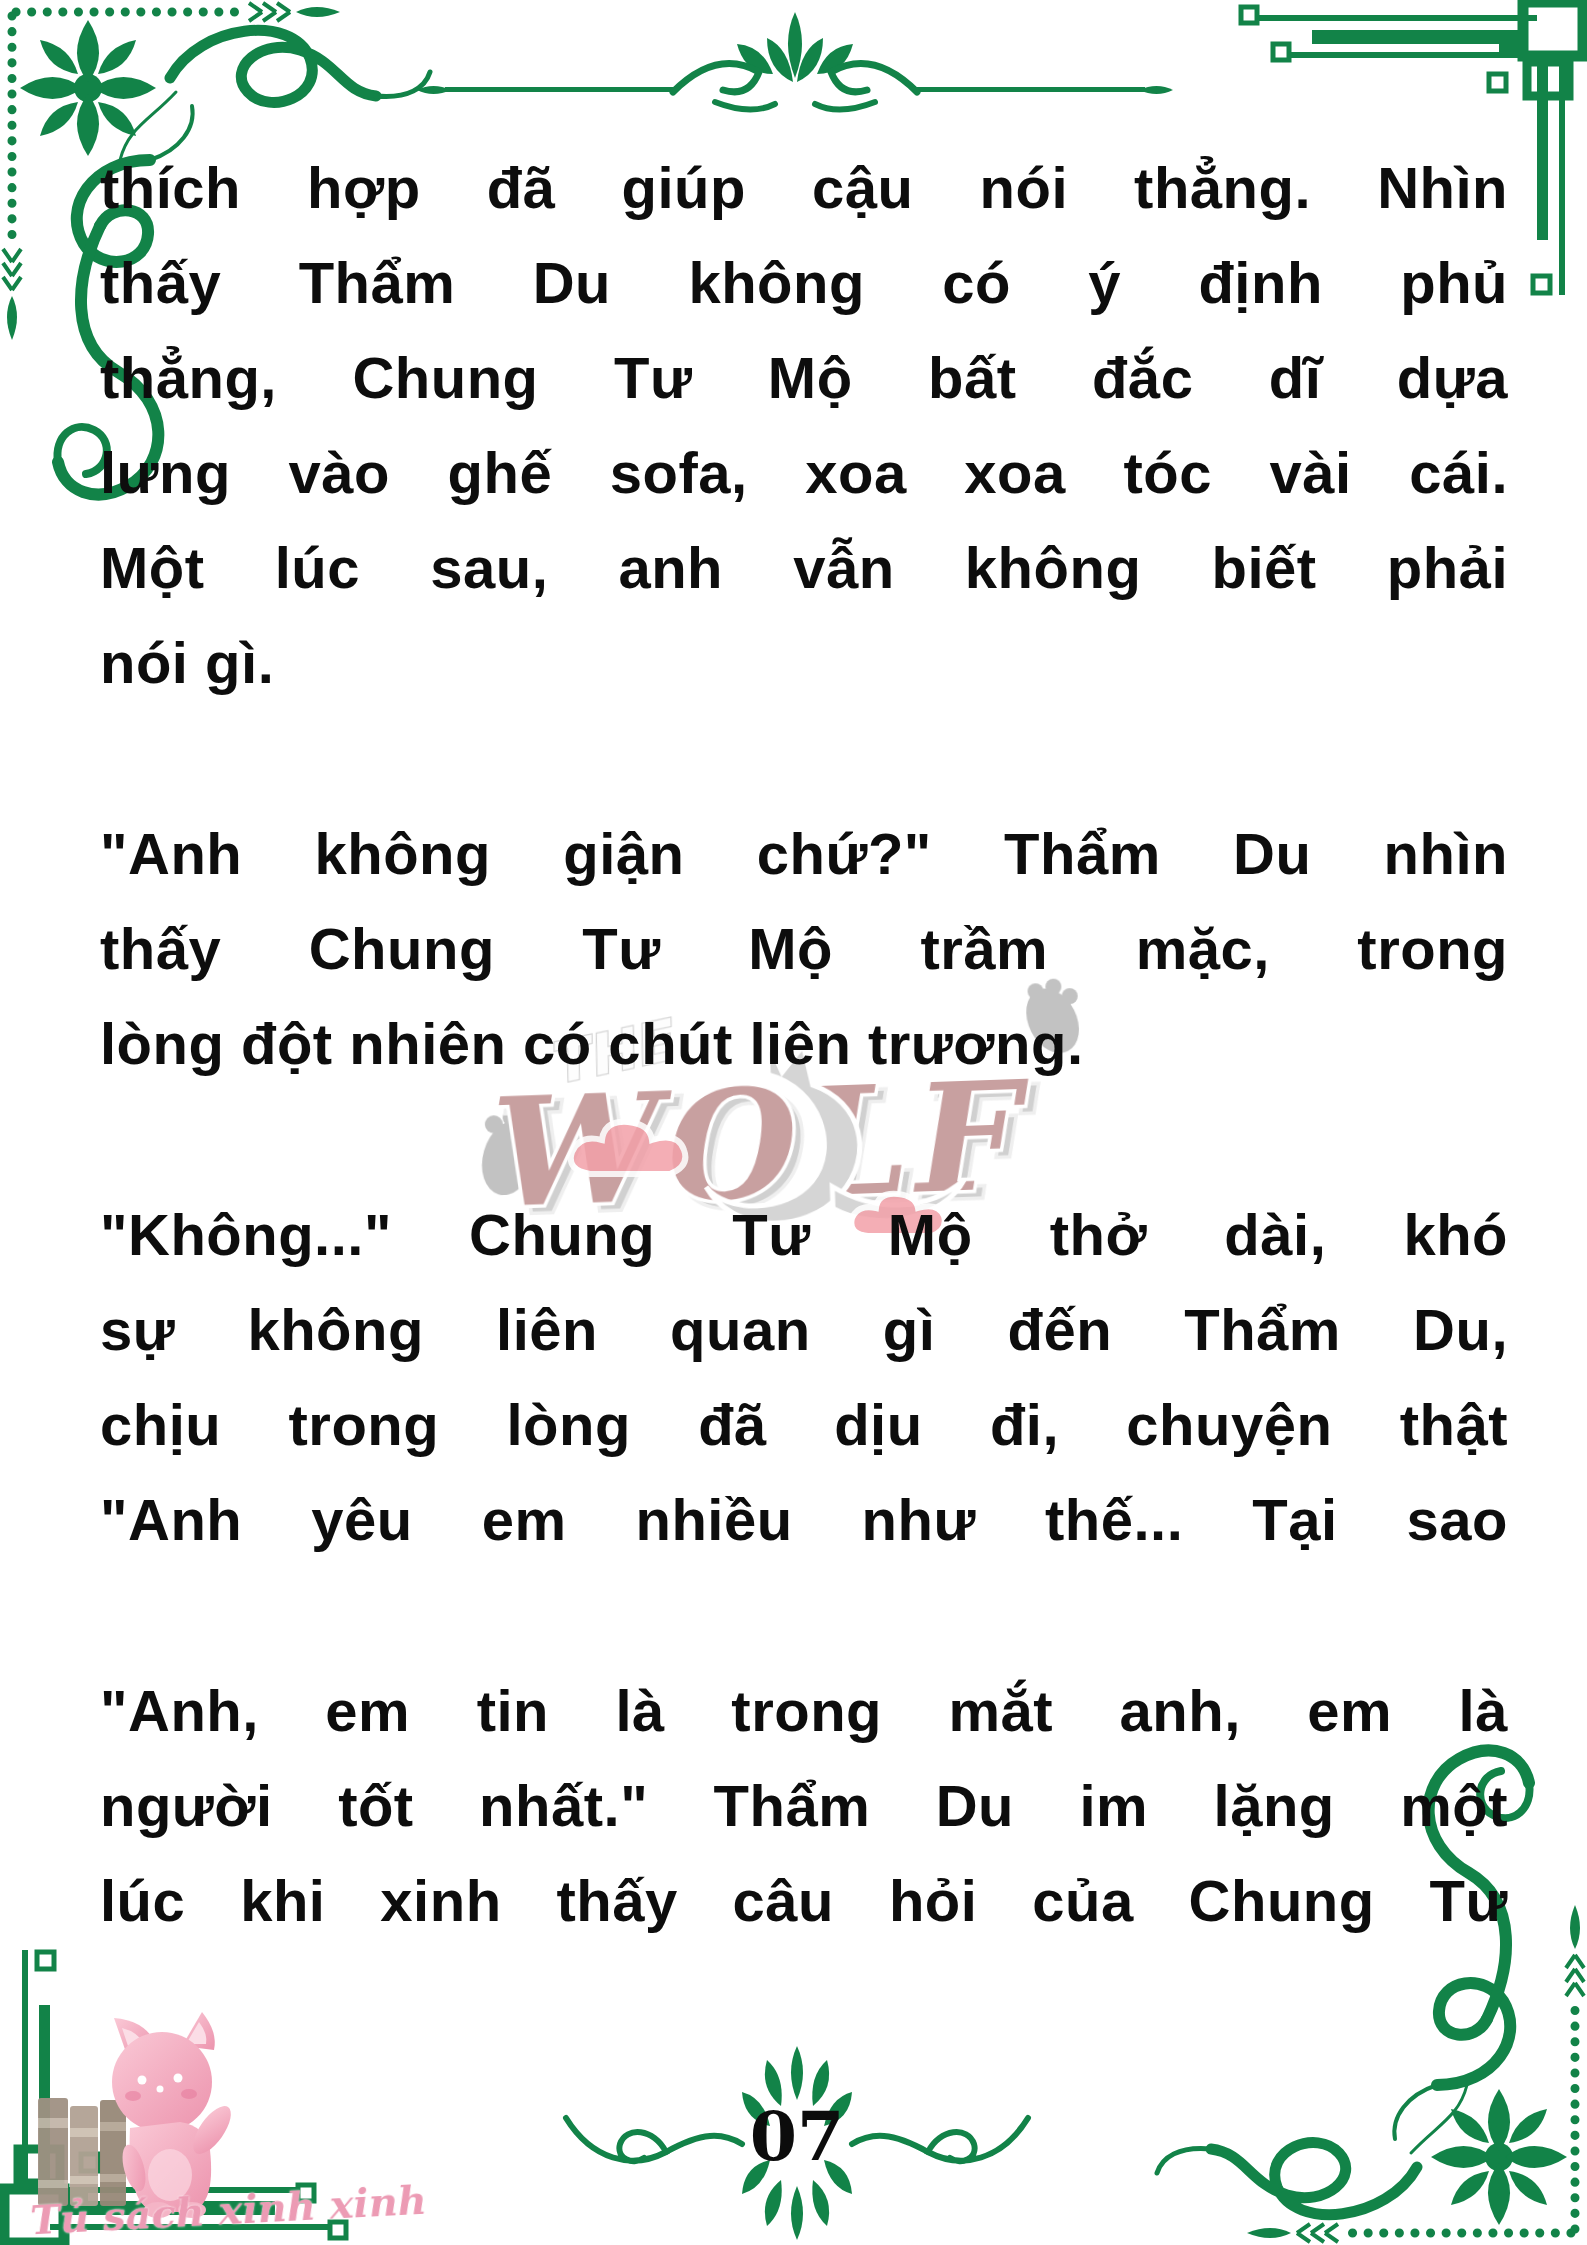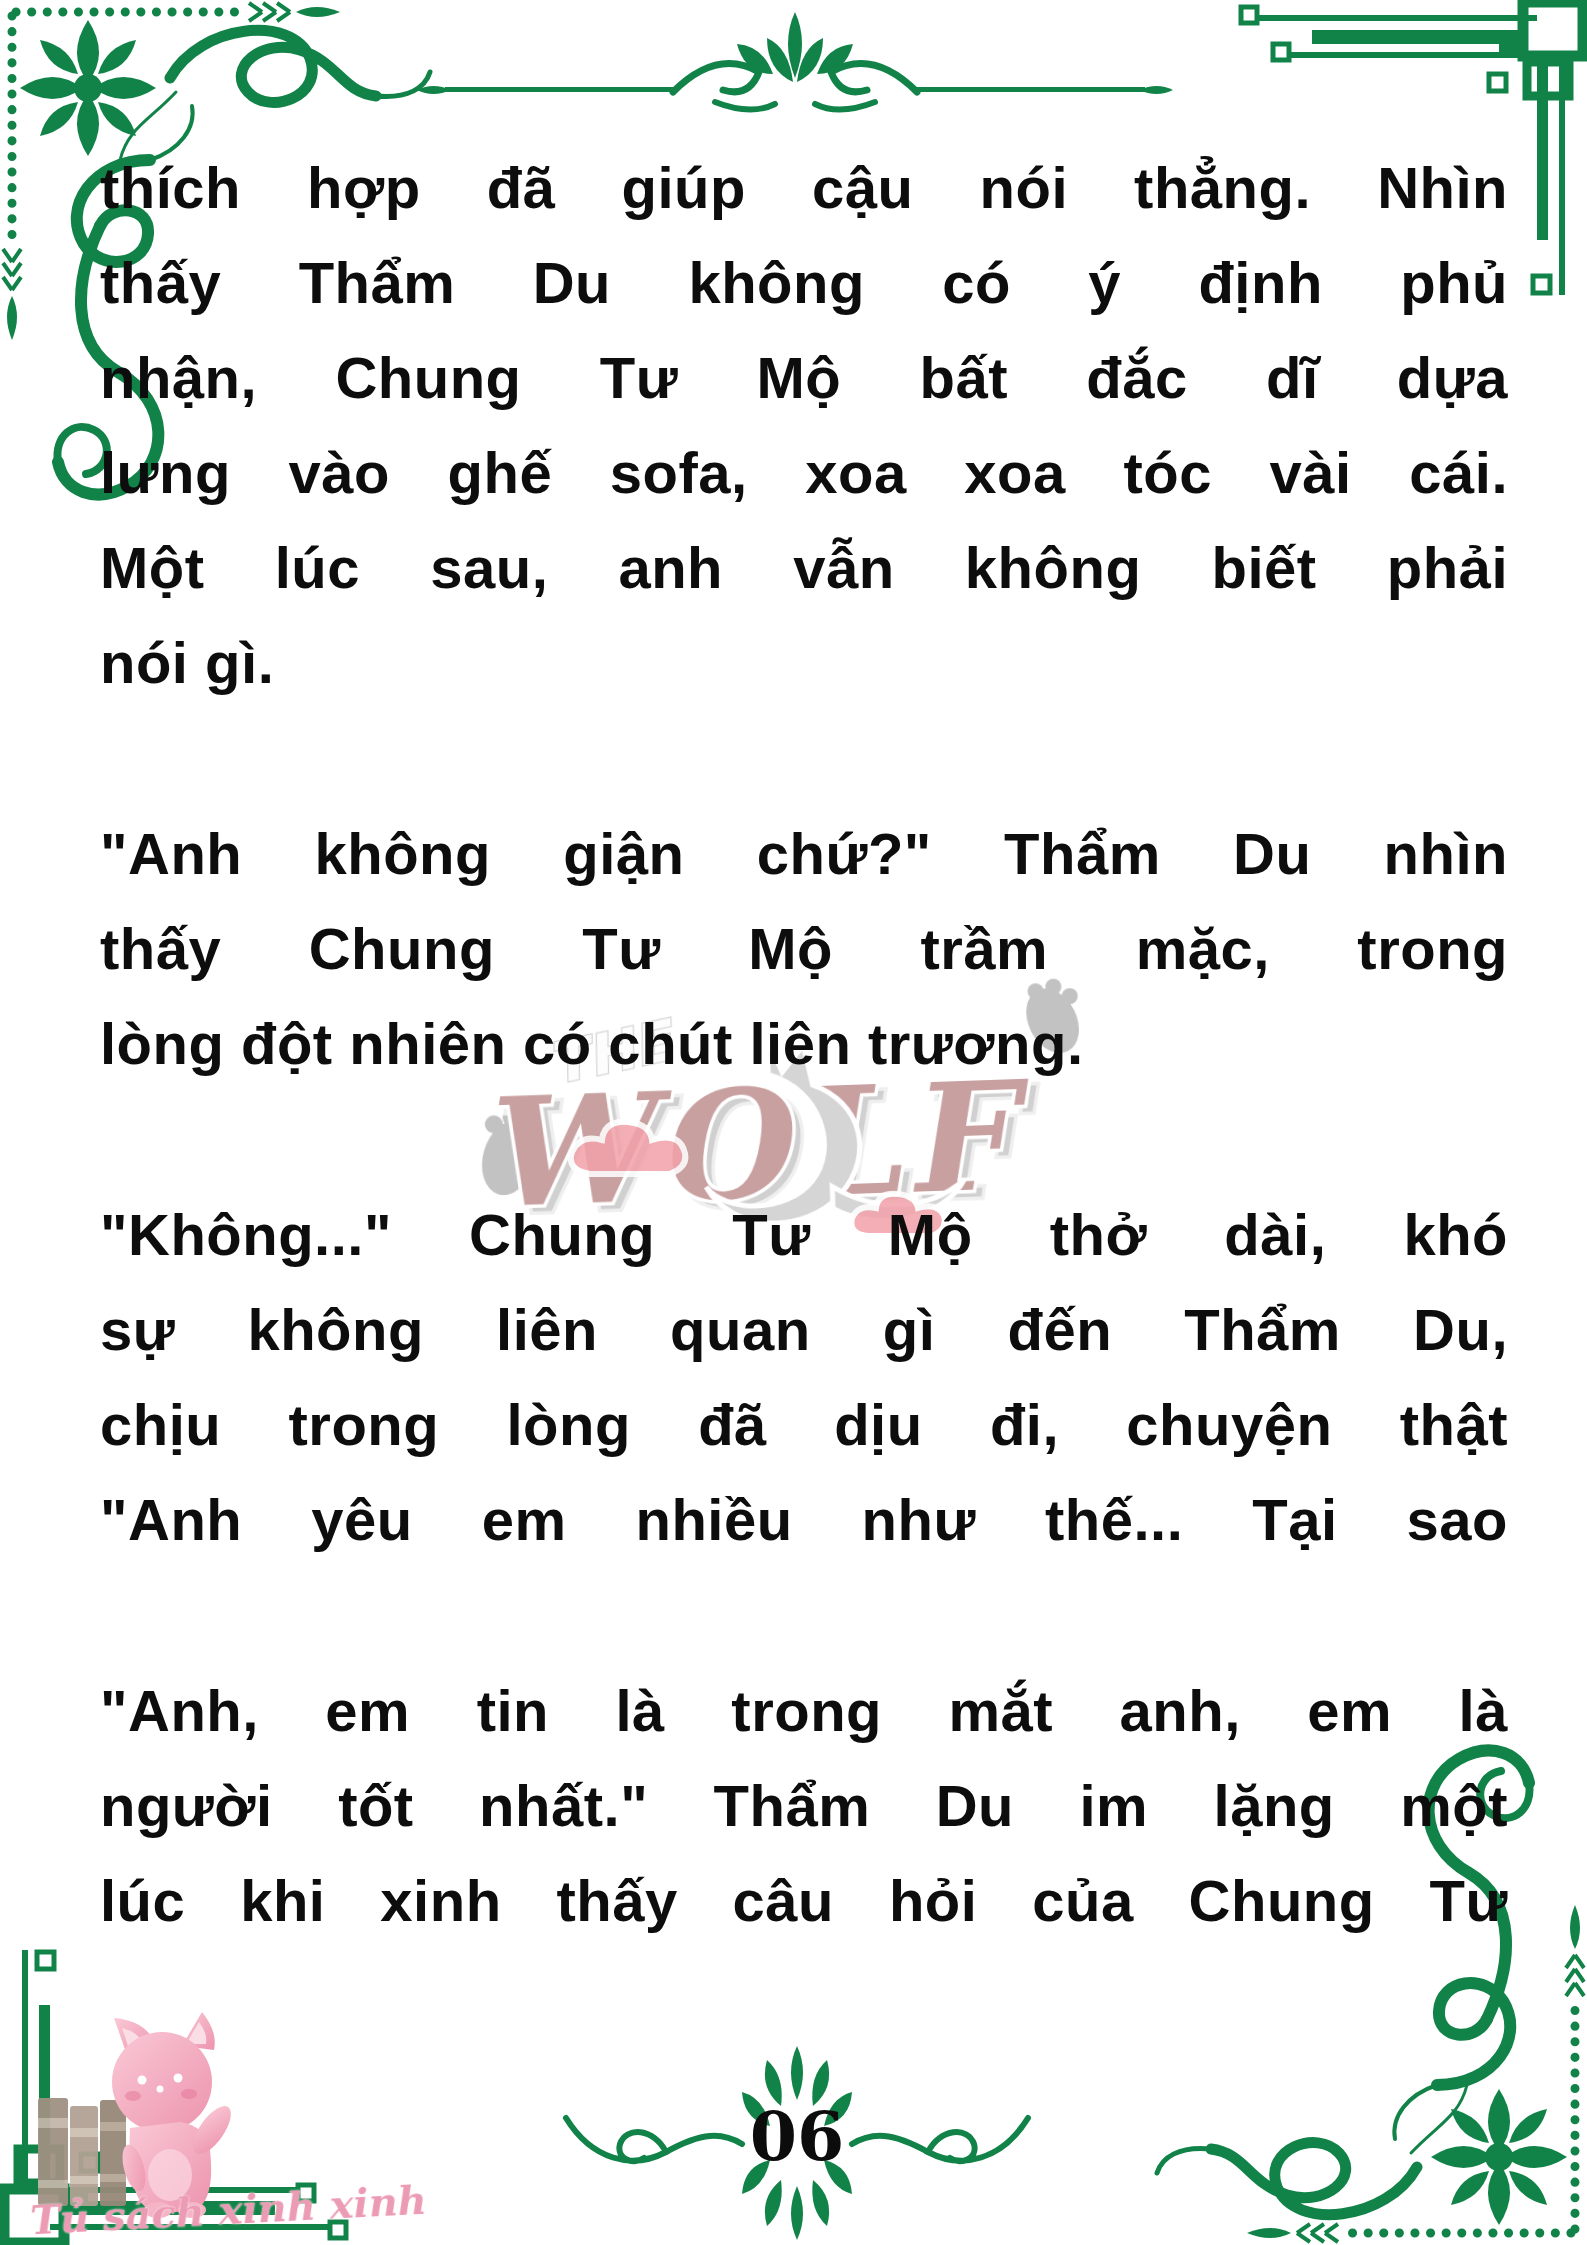--- a/index.html
+++ b/index.html
@@ -186,21 +186,21 @@
         <path d="M120,196 q-24,-4 -18,-22 q8,-18 30,-12 q2,-20 26,-18 q22,2 24,18 q26,-8 32,10 q6,16 -14,24 z"></path>
         <path d="M398,258 q-20,-2 -16,-18 q6,-14 24,-10 q2,-16 22,-14 q18,2 20,14 q20,-6 26,8 q4,14 -12,20 z"></path>
       </g>
     </svg>
   </div>
 
   <main class="text-block">
     <div class="para">
       <div class="line">thích hợp đã giúp cậu nói thẳng. Nhìn</div>
       <div class="line">thấy Thẩm Du không có ý định phủ</div>
-      <div class="line">nhận, Chung Tư Mộ bất đắc dĩ dựa</div>
+      <div class="line">thẳng, Chung Tư Mộ bất đắc dĩ dựa</div>
       <div class="line">lưng vào ghế sofa, xoa xoa tóc vài cái.</div>
       <div class="line">Một lúc sau, anh vẫn không biết phải</div>
       <div class="line end">nói gì.</div>
     </div>
     <div class="para">
       <div class="line">"Anh không giận chứ?" Thẩm Du nhìn</div>
       <div class="line">thấy Chung Tư Mộ trầm mặc, trong</div>
       <div class="line end">lòng đột nhiên có chút liên trương.</div>
     </div>
     <div class="para">
@@ -219,21 +219,21 @@
   <svg class="orn bl">
       <use href="#sym-geo"></use>
     </svg>
   <svg class="orn footdiv">
       <use href="#sym-wreath"></use>
     </svg>
   <svg class="orn br">
       <use href="#sym-flourish"></use>
     </svg>
 
-  <div class="pagenum">06</div>
+  <div class="pagenum">07</div>
 
   <svg class="mascot" viewBox="0 0 215 225">
     <defs>
       <linearGradient id="catg" x1="0" y1="0" x2="1" y2="1">
         <stop offset="0" stop-color="#fac9d6"></stop>
           <stop offset="1" stop-color="#ec93ad"></stop>
       </linearGradient>
     </defs>
     <g opacity="0.95">
       <rect x="8" y="88" width="30" height="108" rx="3" fill="#a09183"></rect>

